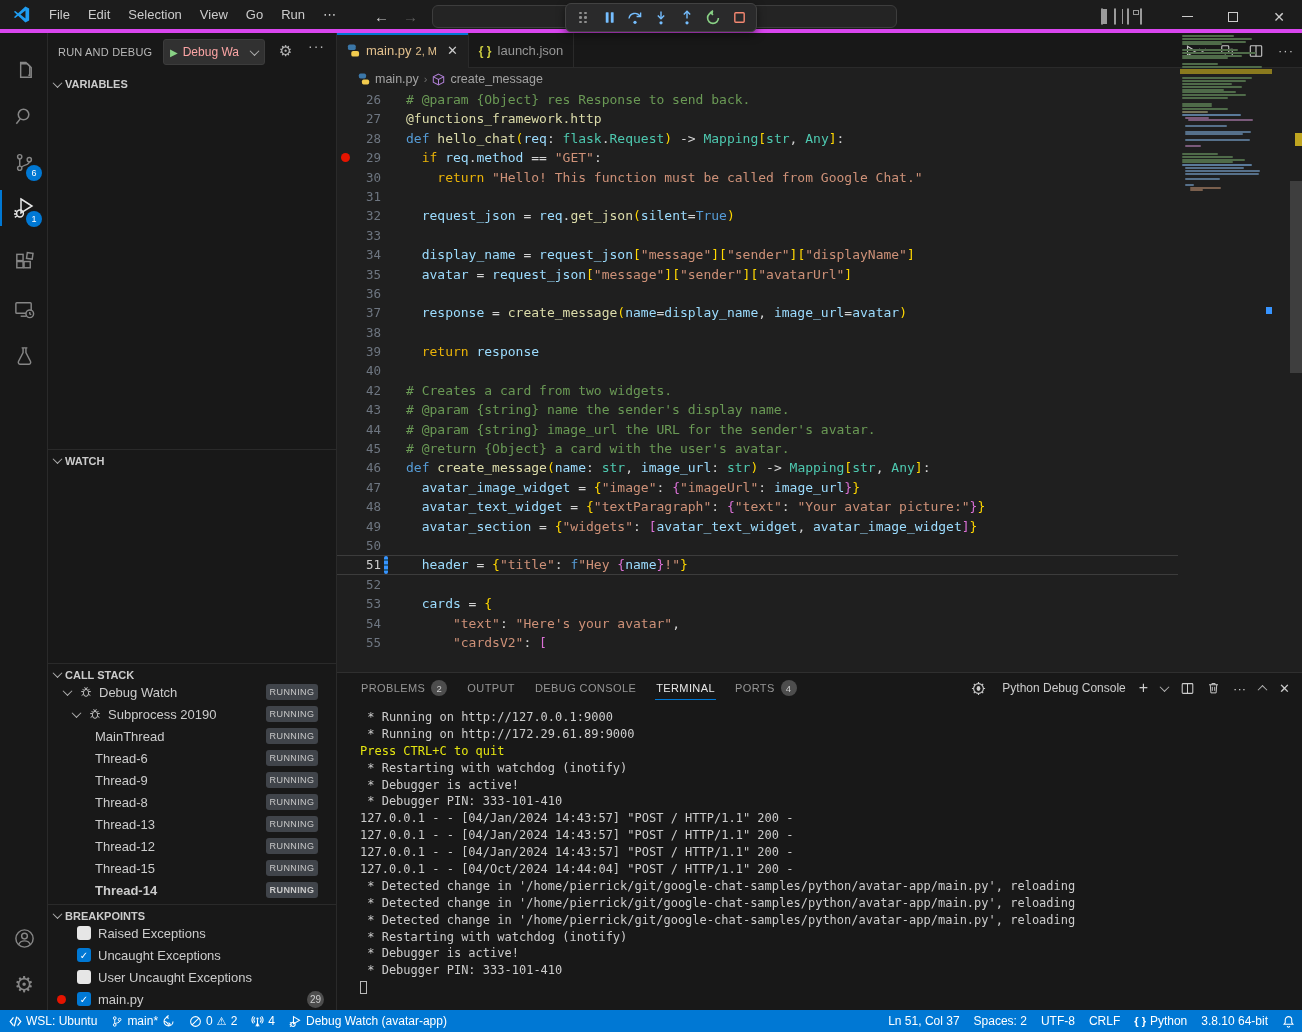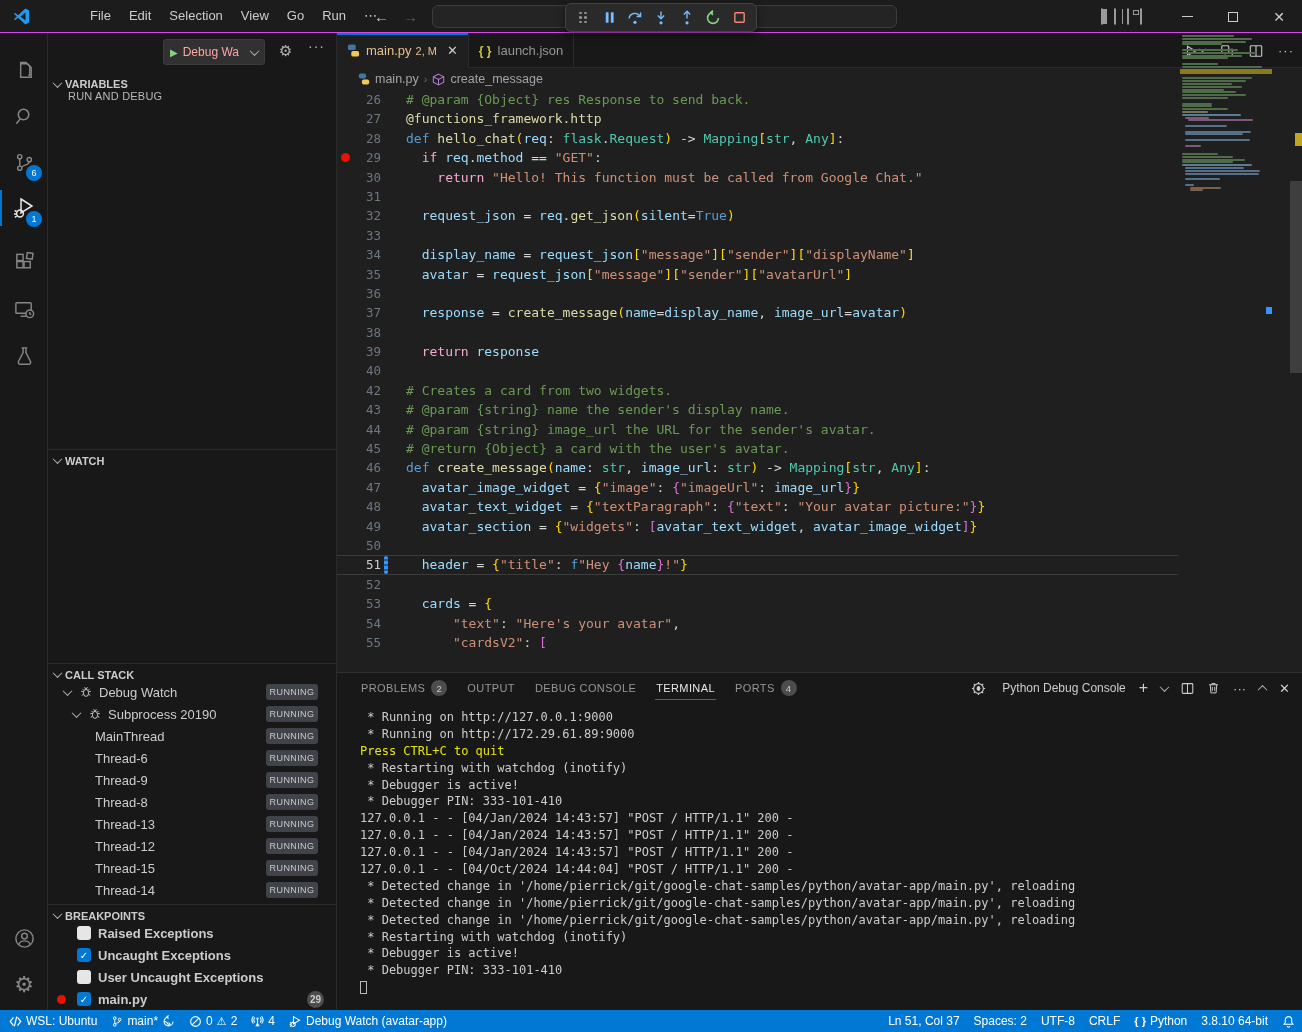--- a/index.html
+++ b/index.html
@@ -2,21 +2,21 @@
 <html><head>
 <meta charset="utf-8">
 <style>
   * { margin:0; padding:0; box-sizing:border-box; }
   html,body { width:1302px; height:1032px; overflow:hidden; }
   body { background:#1f1f1f; font-family:"Liberation Sans","DejaVu Sans",sans-serif; color:#cccccc; position:relative; font-size:13px; }
   svg { display:block; }
   .mono { font-family:"DejaVu Sans Mono","Liberation Mono",monospace; }
 
   
-  .titlebar { position:absolute; left:0; top:0; width:1302px; height:33px; background:#1c1c1c; border-bottom:1px solid #d946ef; display:flex; align-items:center;gap:41px; }
+  .titlebar { position:absolute; left:0; top:0; width:1302px; height:33px; background:#1c1c1c; border-bottom:4px solid #d946ef; display:flex; align-items:center; }
   .vscode-logo { margin:0 10px 0 13px; }
   .menubar { display:flex; align-items:center; }
   .menu-item { padding:0 9px; height:26px; line-height:26px; color:#cccccc; font-size:13px; border-radius:5px; }
   .nav-arrows { position:absolute; left:374px; top:0; height:33px; display:flex; align-items:center; gap:14px; font-size:15px; }
   .nav-back { color:#cccccc; } .nav-fwd { color:#5d5d5d; }
   .command-center { position:absolute; left:432px; top:5px; width:465px; height:23px; background:#242424; border:1px solid #3d3d3d; border-radius:6px; }
   .command-center .cc-text { position:absolute; left:305px; top:3px; color:#9a9a9a; font-size:12px; }
   .debug-toolbar { position:absolute; left:565px; top:3px; height:29px; background:#2a2a2b; border:1px solid #424242; border-radius:6px; box-shadow:0 3px 8px rgba(0,0,0,.5); display:flex; align-items:center; padding:0 5px; gap:2px; z-index:5; }
   .dt-btn { width:24px; height:24px; display:flex; align-items:center; justify-content:center; border-radius:4px; }
   .gripper { display:grid; grid-template-columns:3px 3px; gap:2px; }
@@ -36,33 +36,33 @@
   
   .activitybar { position:absolute; left:0; top:33px; width:48px; height:977px; background:#181818; border-right:1px solid #2a2a2a; }
   .ab-item { position:absolute; left:0; width:48px; height:46px; display:flex; align-items:center; justify-content:center; color:#868686; }
   .ab-item.active { color:#e7e7e7; }
   .ab-item.active::before { content:""; position:absolute; left:0; top:5px; bottom:5px; width:2px; background:#0078d4; }
   .ab-badge { position:absolute; right:6px; bottom:4px; min-width:16px; height:16px; padding:0 3px; background:#0078d4; color:#fff; border-radius:9px; font-size:9px; display:flex; align-items:center; justify-content:center; }
 
   
   .sidebar { position:absolute; left:48px; top:33px; width:289px; height:977px; background:#181818; border-right:1px solid #2a2a2a; }
   .sb-header { position:absolute; top:0; left:0; right:0; height:38px; }
-  .sb-title { position:absolute; left:20px; top:13px; font-size:11px; color:#b8b8b8; letter-spacing:.2px;margin-top:44px; }
+  .sb-title { position:absolute; left:10px; top:13px; font-size:11px; color:#b8b8b8; letter-spacing:.2px; }
   .cfg-dropdown { position:absolute; left:115px; top:6px; width:102px; height:26px; background:#313131; border:1px solid #3c3c3c; border-radius:3px; display:flex; align-items:center; padding:0 6px; gap:5px; }
   .cfg-dropdown .play { color:#89d185; font-size:10px; }
   .cfg-dropdown .lbl { color:#fca5a5; font-size:12px; white-space:nowrap; overflow:hidden; flex:1; }
   .sb-gear { position:absolute; left:231px; top:9px; color:#b5b5b5; font-size:15px; }
   .sb-dots { position:absolute; left:260px; top:5px; color:#b5b5b5; font-size:14px; letter-spacing:1px; }
   .section-hdr { position:absolute; left:0; right:0; height:22px; display:flex; align-items:center; gap:4px; padding-left:6px; font-size:11px; font-weight:bold; color:#cccccc; }
   .section-hdr.bordered { border-top:1px solid #2a2a2a; }
   .chev { width:7px; height:7px; border-right:1.4px solid #b0b0b0; border-bottom:1.4px solid #b0b0b0; transform:rotate(45deg) translate(-1px,-1px); display:inline-block; }
   .cs-rows { position:absolute; left:0; right:11px; top:648px; }
   .cs-row { position:relative; height:22px; display:flex; align-items:center; font-size:13px; color:#cccccc; }
   .cs-row .badge-running { position:absolute; right:7px; top:3px; width:52px; height:16px; background:#40444a; border-radius:3px; color:#c8c8c8; font-size:9px; display:flex; align-items:center; justify-content:center; letter-spacing:.4px; }
-  .bp-rows { position:absolute; left:0; right:0; top:889px;font-weight:bold; }
+  .bp-rows { position:absolute; left:0; right:0; top:889px; }
   .bp-row { position:relative; height:22px; display:flex; align-items:center; font-size:13px; color:#cccccc; }
   .bp-check { width:14px; height:14px; border-radius:3px; margin-right:7px; display:flex; align-items:center; justify-content:center; font-size:10px; }
   .bp-check.off { background:#e6e6e6; }
   .bp-check.on { background:#0078d4; color:#fff; }
   .bp-dot { position:absolute; left:9px; width:9px; height:9px; border-radius:50%; background:#e51400; }
   .bp-badge { position:absolute; right:12px; width:17px; height:17px; border-radius:50%; background:#4d4d4d; color:#cccccc; font-size:10px; display:flex; align-items:center; justify-content:center; }
 
   
   .editor-group { position:absolute; left:337px; top:33px; width:965px; height:639px; background:#1f1f1f; }
   .tabbar { position:absolute; left:0; top:0; right:0; height:35px; background:#181818; border-bottom:1px solid #2a2a2a; display:flex; }
@@ -81,21 +81,21 @@
   .code-area { position:absolute; left:0; top:57px; width:965px; height:582px; overflow:hidden; }
   .code-line { display:flex; height:19.4px; line-height:19.4px; width:841px; }
   .code-line.cur { box-shadow:inset 0 1px 0 #3c3c3c, inset 0 -1px 0 #3c3c3c; }
   .cl-bp { width:17px; display:flex; align-items:center; justify-content:center; }
   .cl-bp i { width:9px; height:9px; border-radius:50%; background:#e51400; }
   .cl-num { width:27px; text-align:right; color:#6e7681; font-size:12.5px; font-family:"DejaVu Sans Mono",monospace; }
   .code-line.cur .cl-num { color:#cccccc; }
   .cl-mod { width:10px; position:relative; }
   .cl-mod i { position:absolute; left:3px; top:1px; bottom:1px; width:4px; border-radius:2px; background:repeating-linear-gradient(180deg,#3794ff 0 3px,#1b5e94 3px 5px); }
   .cl-text { flex:1; font-family:"DejaVu Sans Mono","Liberation Mono",monospace; font-size:13px; white-space:pre; padding-left:15px; }
-  .tok-c{color:#6A9955}.tok-k{color:#569CD6}.tok-ctl{color:#f9a8d4}.tok-fn{color:#DCDCAA}
+  .tok-c{color:#6A9955}.tok-k{color:#569CD6}.tok-ctl{color:#eab308}.tok-fn{color:#DCDCAA}
   .tok-v{color:#9CDCFE}.tok-ty{color:#4EC9B0}.tok-s{color:#CE9178}.tok-p{color:#D4D4D4}
   .tok-b1{color:#FFD700}.tok-b2{color:#DA70D6}
 
   .minimap { position:absolute; left:843px; top:0; width:92px; height:582px; }
   .mm-line { position:absolute; height:2px; border-radius:1px; }
   .mm-band { position:absolute; left:0; width:92px; height:5px; background:#8a7a1e; }
   .mm-modified { position:absolute; left:86px; width:6px; height:7px; background:#3794ff; }
   .overview-ruler { position:absolute; left:953px; top:0; width:12px; height:582px; }
   .or-slider { position:absolute; left:0; width:12px; top:148px; height:192px; background:rgba(121,121,121,.35); }
   .or-mark-y { position:absolute; right:0; width:7px; top:100px; height:13px; background:#bfa520; }
@@ -346,21 +346,21 @@
         <span class="badge-running">RUNNING</span>
       </div>
       <div class="cs-row" style="padding-left: 47px;">
         <span>Thread-12</span>
         <span class="badge-running">RUNNING</span>
       </div>
       <div class="cs-row" style="padding-left: 47px;">
         <span>Thread-15</span>
         <span class="badge-running">RUNNING</span>
       </div>
-      <div class="cs-row" style="padding-left: 47px;">
+      <div class="cs-row" style="padding-left: 47px; font-weight: bold;">
         <span>Thread-14</span>
         <span class="badge-running">RUNNING</span>
       </div>
     </div>
   <div class="section-hdr bordered" style="top:871px">
     <span class="chev"></span>
     <span>BREAKPOINTS</span>
   </div>
   <div class="bp-rows" id="breakpoints">
       <div class="bp-row" style="padding-left: 29px;">

